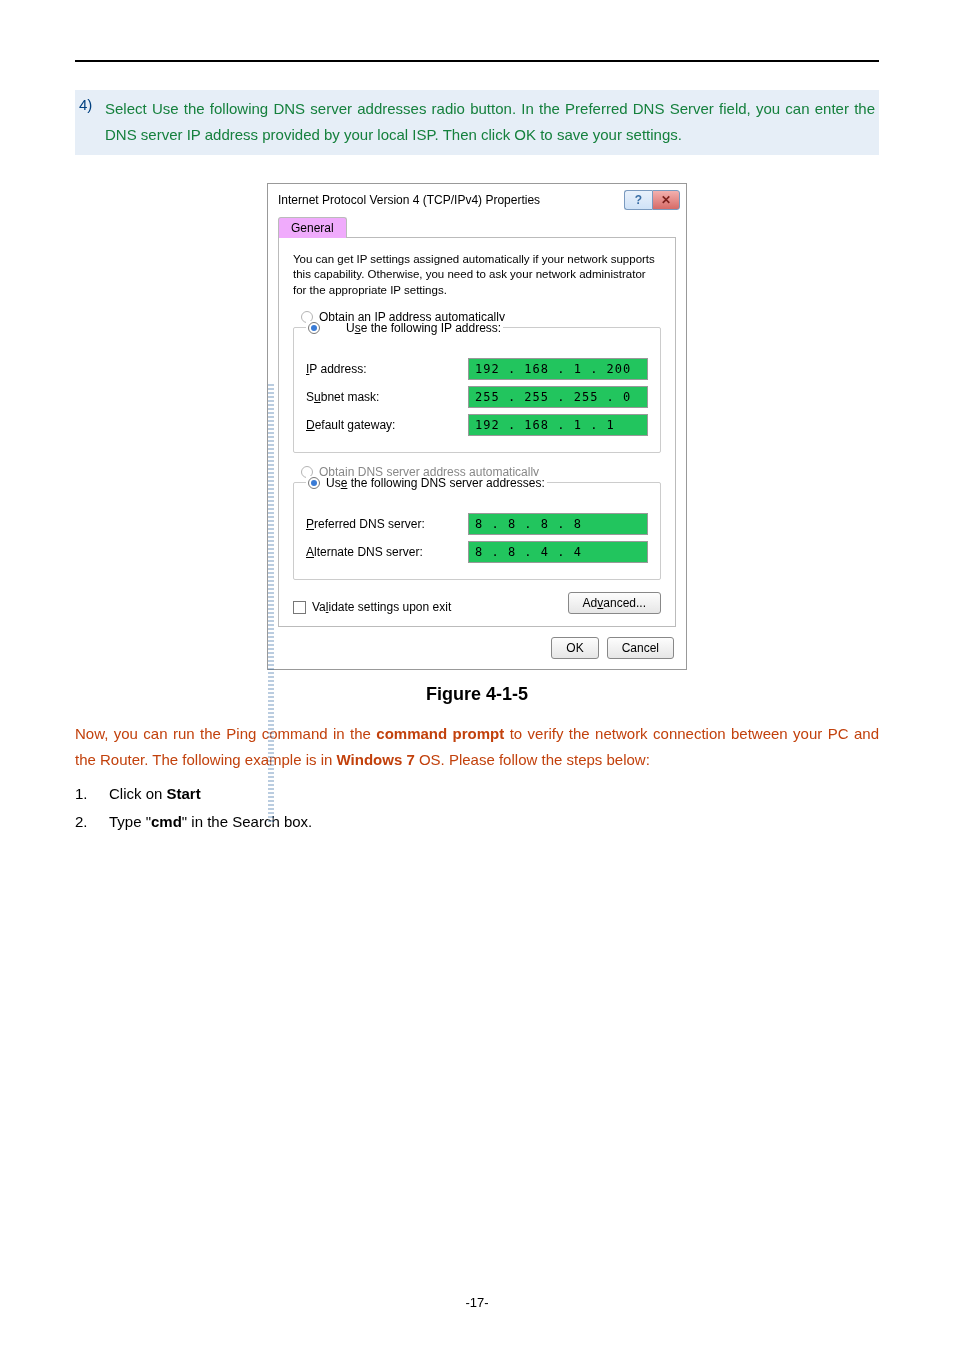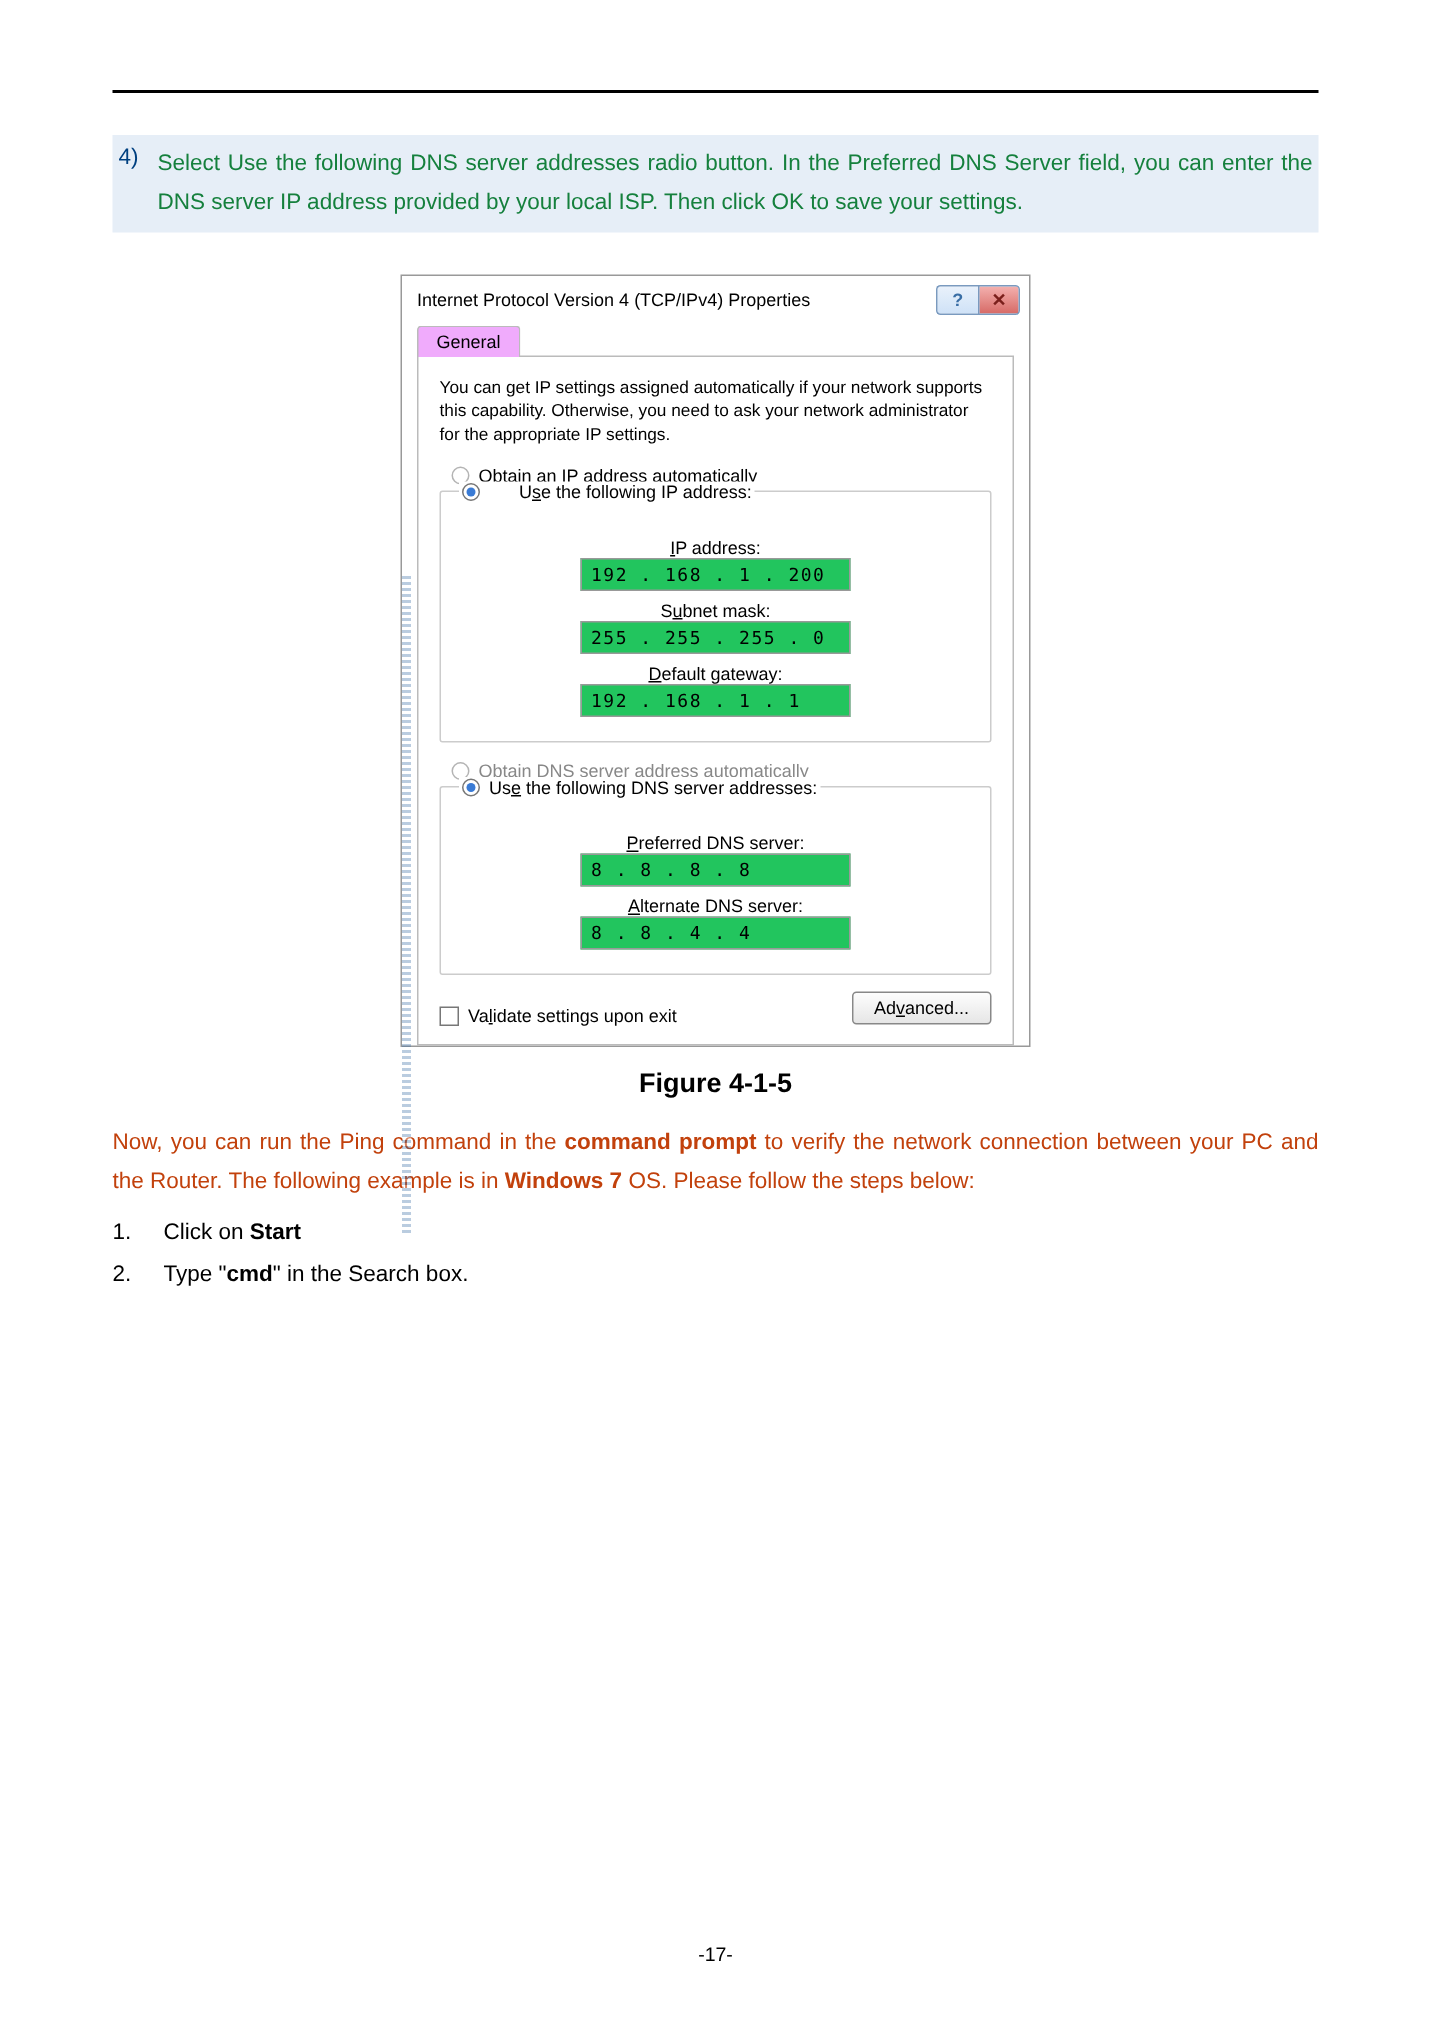--- a/index.html
+++ b/index.html
@@ -22,27 +22,27 @@
     .tab { border: 1px solid #bbb; border-bottom: none; padding: 3px 12px; background: #f0abfc; border-top-left-radius: 3px; border-top-right-radius: 3px; font-size: 12px; position: relative; top: 1px; }
     .tabpanel { border: 1px solid #bbb; padding: 14px 14px 12px 14px; }
     .desc { font-size: 11.5px; line-height: 1.35; margin-bottom: 12px; }
     .radio-row { display: flex; align-items: center; gap: 6px; margin: 4px 0 4px 8px; font-size: 12px; }
     .radio { width: 12px; height: 12px; border: 1px solid #777; border-radius: 50%; display: inline-flex; align-items: center; justify-content: center; background: #fff; }
     .radio.disabled { opacity: .55; }
     .radio .dot { width: 6px; height: 6px; border-radius: 50%; background: #3a7bd5; }
     .radio-label.disabled { color: #888; }
     .fieldset { border: 1px solid #ccc; border-radius: 2px; margin-top: -1px; padding: 10px 12px 10px 12px; }
     .fieldset .legend { position: relative; top: -18px; margin-bottom: -12px; background: #fff; display: inline-block; padding: 0 2px; }
-    .field-row { display: flex; align-items: center; justify-content: space-between; margin: 6px 0; font-size: 12px; flex-direction: column; }
+    .field-row { display: flex; align-items: center; justify-content: space-between; margin: 6px 0; font-size: 12px; }
     .field-label { }
     .mnemonic { text-decoration: underline; }
     .ip-input { width: 180px; height: 22px; border: 1px solid #999; background: #22c55e; font-family: Consolas, monospace; font-size: 12px; letter-spacing: 1px; display: flex; align-items: center; padding-left: 6px; }
     .chk-row { display: flex; align-items: center; gap: 6px; margin-top: 10px; }
     .checkbox { width: 13px; height: 13px; border: 1px solid #777; background: #fff; }
-    .adv-row { display: flex; justify-content: space-between; align-items: center; margin-top: 10px; }
+    .adv-row { display: flex; justify-content: space-between; align-items: flex-end; margin-top: 10px; }
     .btn { border: 1px solid #888; background: linear-gradient(#fdfdfd,#e6e6e6); padding: 3px 14px; border-radius: 3px; font-size: 12px; }
     .dialog-actions { display: flex; justify-content: flex-end; gap: 8px; padding: 10px 12px; }
     .caption { text-align: center; font-weight: bold; font-size: 18px; margin-bottom: 16px; }
     .para { font-size: 15px; color: #c2410c; line-height: 1.75; text-align: justify; margin-bottom: 4px; }
     .steps { margin-top: 6px; }
     .step-row { display: flex; font-size: 15px; line-height: 1.9; }
     .step-num { width: 34px; }
     .page-num { position: absolute; bottom: 40px; left: 0; right: 0; text-align: center; font-size: 13px; }
     .left-stripe { position: absolute; left: 0; top: 200px; width: 6px; height: 440px; background: repeating-linear-gradient(180deg,#3a6ea5 0 2px,#fff 2px 4px); opacity: .35; }
     b { font-weight: bold; }
@@ -131,20 +131,24 @@
 
           <div class="adv-row">
             <div class="chk-row">
               <span class="checkbox"></span>
               <span>Va<span class="mnemonic">l</span>idate settings upon exit</span>
             </div>
             <button class="btn">Ad<span class="mnemonic">v</span>anced...</button>
           </div>
         </div>
       </div>
+      <div class="dialog-actions">
+        <button class="btn">OK</button>
+        <button class="btn">Cancel</button>
+      </div>
     </div>
   </div>
 
   <div class="caption">Figure 4-1-5</div>
 
   <p class="para">
     <span>Now, you can run the Ping command in the </span><b>command prompt</b><span> to verify the network connection between your PC and the Router. The following example is in </span><b>Windows 7</b><span> OS. Please follow the steps below:</span>
   </p>
 
   <div class="steps">

